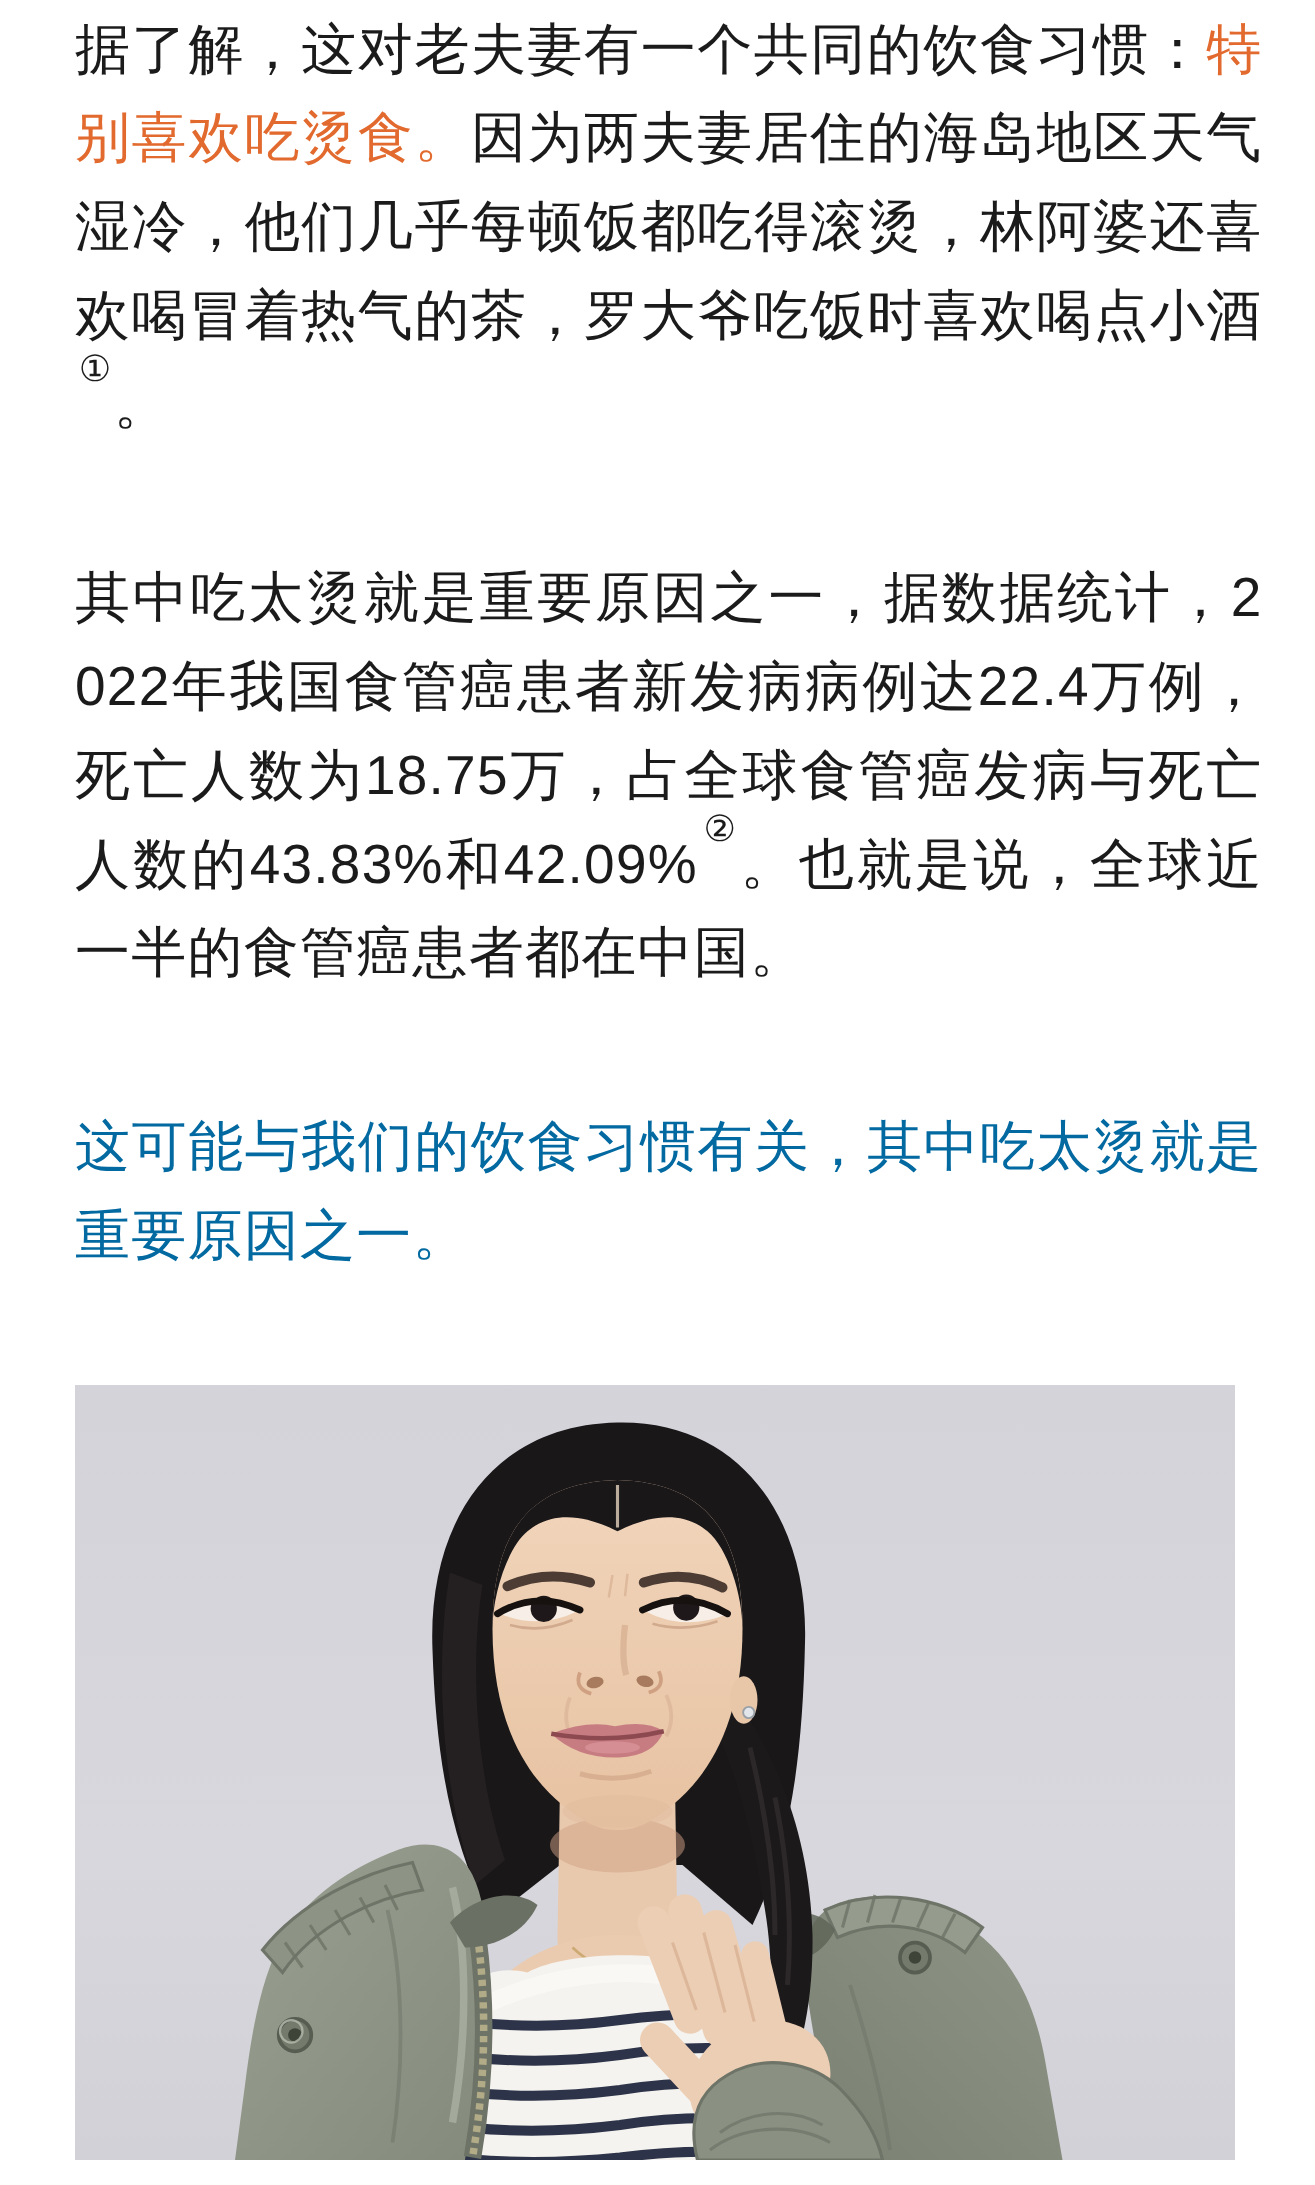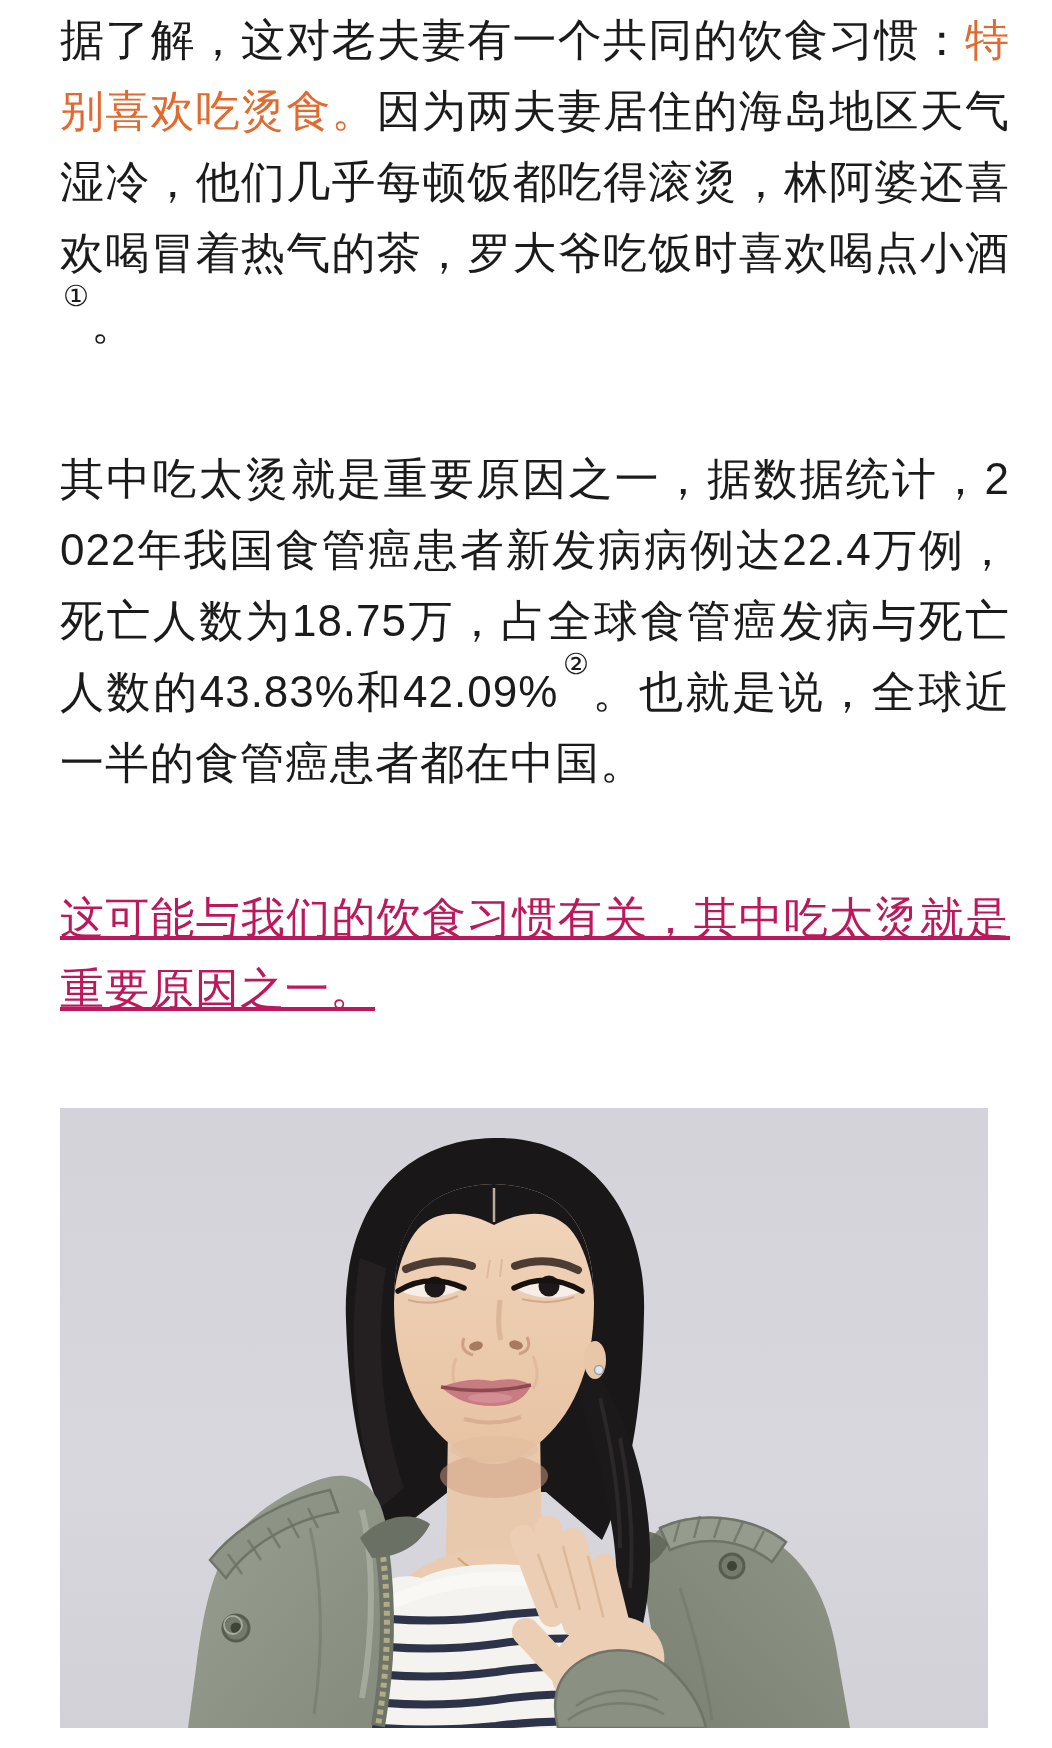--- a/index.html
+++ b/index.html
@@ -34,21 +34,21 @@
 </style>
 </head>
 <body>
 
 <article class="page">
 
   <p class="para" style="color: rgb(27, 27, 27);"><span>据了解，这对老夫妻有一个共同的饮食习惯：</span><span class="hl" style="color: rgb(226, 106, 46);">特别喜欢吃烫食。</span><span>因为两夫妻居住的海岛地区天气湿冷，他们几乎每顿饭都吃得滚烫，林阿婆还喜欢喝冒着热气的茶，罗大爷吃饭时喜欢喝点小酒</span><sup class="ref">①</sup><span>。</span></p>
 
   <p class="para" style="color: rgb(27, 27, 27);"><span>其中吃太烫就是重要原因之一，据数据统计，2022年我国食管癌患者新发病病例达22.4万例，死亡人数为18.75万，占全球食管癌发病与死亡人数的43.83%和42.09%</span><sup class="ref">②</sup><span>。也就是说，全球近一半的食管癌患者都在中国。</span></p>
 
-  <p class="para" style="color: #be185d; text-decoration: underline;"><span>这可能与我们的饮食习惯有关，其中吃太烫就是重要原因之一。</span></p>
+  <p class="para" style="color: #0369a1;"><span>这可能与我们的饮食习惯有关，其中吃太烫就是重要原因之一。</span></p>
 
   <figure class="photo">
     <svg viewBox="0 0 928 620" xmlns="http://www.w3.org/2000/svg">
       <defs>
         <linearGradient id="bgGrad" x1="0" y1="0" x2="0" y2="1">
           <stop offset="0" stop-color="#d4d3da"></stop>
           <stop offset="0.6" stop-color="#d8d7dd"></stop>
           <stop offset="1" stop-color="#d2d1d8"></stop>
         </linearGradient>
         <linearGradient id="faceGrad" x1="0" y1="0" x2="0" y2="1">

